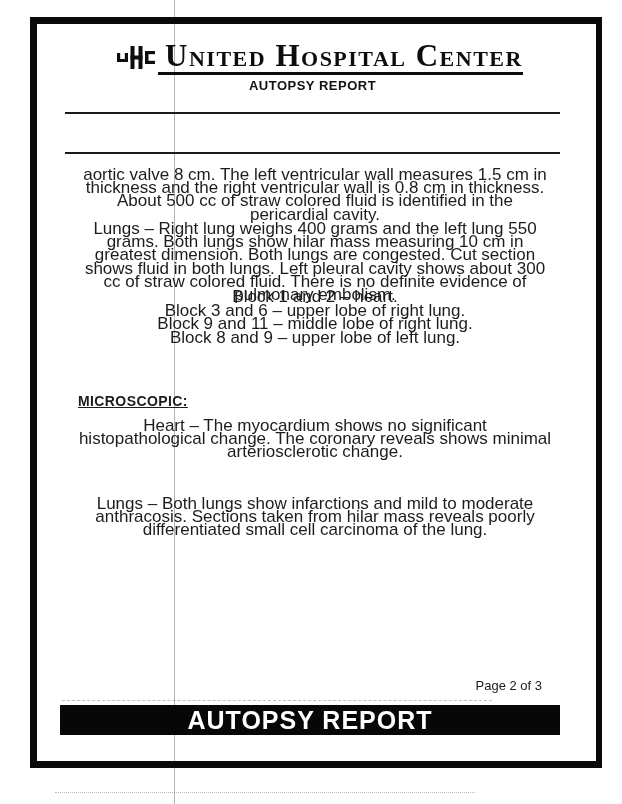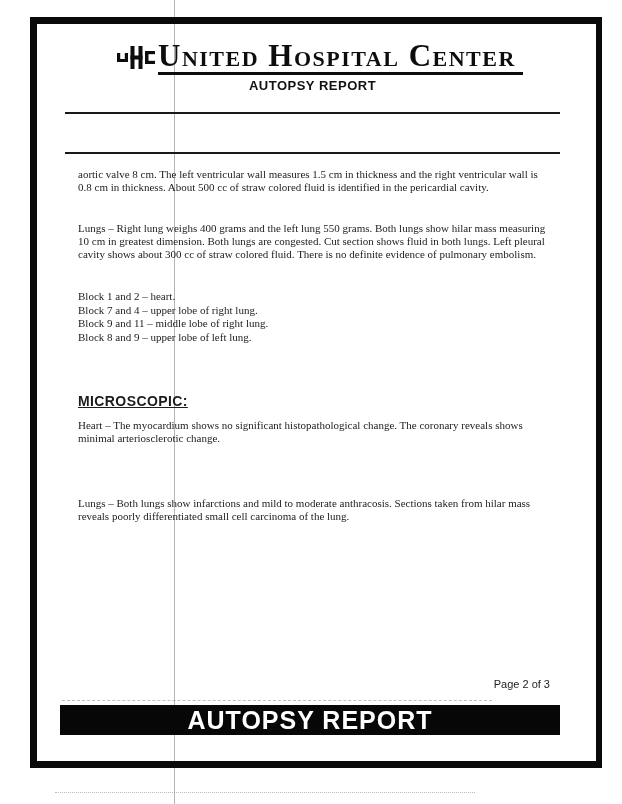--- a/index.html
+++ b/index.html
@@ -4,21 +4,21 @@
 <style>
   * { margin: 0; padding: 0; box-sizing: border-box; }
   html, body { background: #ffffff; }
   body {
     width: 622px; height: 804px;
     position: relative;
     font-family: "Liberation Sans", sans-serif;
     color: #1c1c1c;
     overflow: hidden;
   }
-  .abs { position: absolute; }
+  .abs { position: absolute; text-align: center; }
 
   
   .page-frame {
     left: 30px; top: 17px;
     width: 572px; height: 751px;
     border: 7px solid #0a0a0a;
     border-right-width: 6px;
   }
 
   
@@ -62,43 +62,42 @@
     color: #111;
   }
 
   .hrule { background: #1a1a1a; height: 2px; left: 65px; width: 495px; }
   .hrule-1 { top: 112px; }
   .hrule-2 { top: 152px; }
 
   
   .para {
     left: 78px; width: 474px;
-    font-size: 11px;
+    font-size: 17px;
     line-height: 13.2px;
     color: #1c1c1c;
-    font-family: Liberation Serif, serif;
   }
   .p1 { top: 168px; }
   .p2 { top: 222px; }
   .block-list { top: 290px; line-height: 13.6px; }
   .micro-heading {
     left: 78px; top: 393px;
     font-size: 14px;
     font-weight: bold;
     text-decoration: underline;
     letter-spacing: 0.4px;
   }
   .micro-p1 { top: 419px; }
   .micro-p2 { top: 457px; margin-top: 40px; }
 
   
   .page-number {
-    left: 78px; top: 678px; width: 472px;
+    left: 70px; top: 678px; width: 472px;
     text-align: right;
-    font-size: 11px;
+    font-size: 13px;
   }
   .footer-banner {
     left: 60px; top: 705px; width: 500px; height: 30px;
     background: #070707;
     color: #ffffff;
     font-weight: bold;
     font-size: 25px;
     letter-spacing: 1px;
     text-align: center;
     line-height: 30px;
@@ -131,21 +130,21 @@
 <div class="abs header-subtitle">AUTOPSY REPORT</div>
 
 <div class="abs hrule hrule-1"></div>
 <div class="abs hrule hrule-2"></div>
 
 <div class="abs para p1">aortic valve 8 cm.  The left ventricular wall measures 1.5 cm in thickness and the right ventricular wall is 0.8 cm in thickness.  About 500 cc of straw colored fluid is identified in the pericardial cavity.</div>
 <div class="abs para p2">Lungs – Right lung weighs 400 grams and the left lung 550 grams.  Both lungs show hilar mass measuring 10 cm in greatest dimension.  Both lungs are congested.  Cut section shows fluid in both lungs.  Left pleural cavity shows about 300 cc of straw colored fluid.  There is no definite evidence of pulmonary embolism.</div>
 
 <div class="abs para block-list">
   <div>Block 1 and 2 – heart.</div>
-  <div>Block 7 and 4 – upper lobe of right lung.</div>
+  <div>Block 3 and 6 – upper lobe of right lung.</div>
   <div>Block 9 and 11 – middle lobe of right lung.</div>
   <div>Block 8 and 9 – upper lobe of left lung.</div>
 </div>
 
 <div class="abs micro-heading">MICROSCOPIC:</div>
 <div class="abs para micro-p1">Heart – The myocardium shows no significant histopathological change.  The coronary reveals shows minimal arteriosclerotic change.</div>
 <div class="abs para micro-p2">Lungs – Both lungs show infarctions and mild to moderate anthracosis.  Sections taken from hilar mass reveals poorly differentiated small cell carcinoma of the lung.</div>
 
 <div class="abs page-number">Page 2 of 3</div>
 <div class="abs footer-banner">AUTOPSY REPORT</div>

